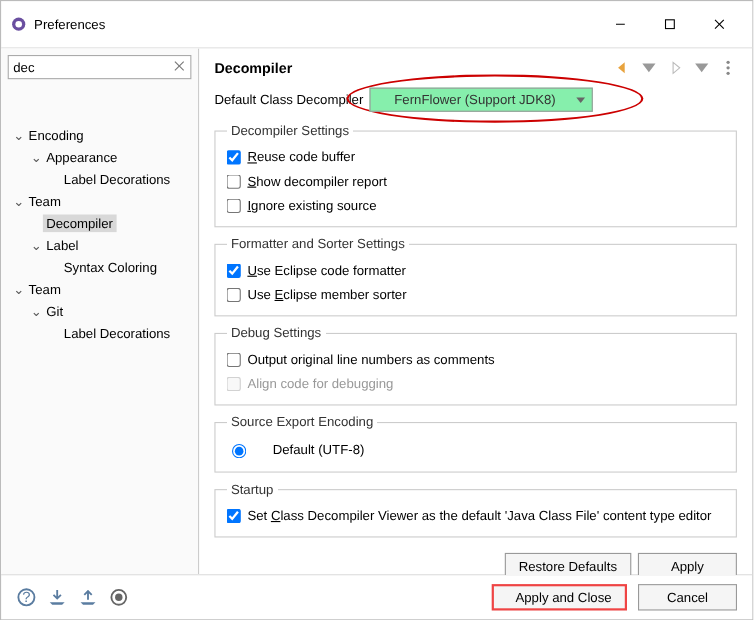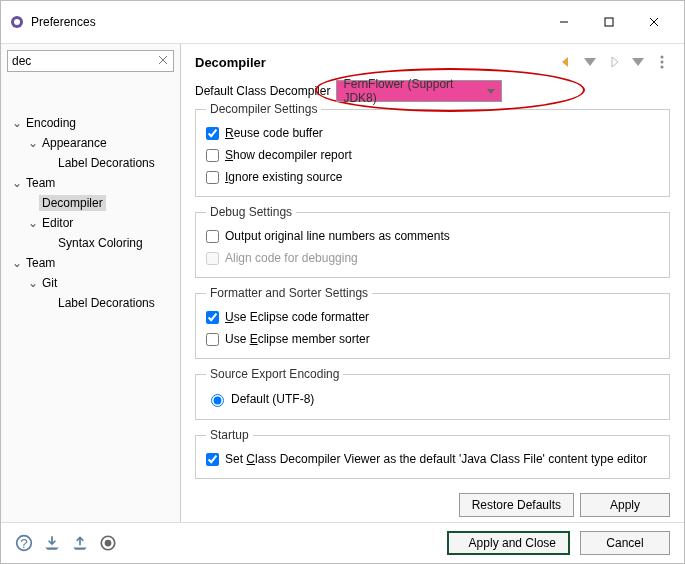--- a/index.html
+++ b/index.html
@@ -23,36 +23,36 @@
   .tree-label.bold { font-weight: normal; }
   .tree-label.selected { background: #d8d8d8; }
   .lvl0 { padding-left: 4px; }
   .lvl1 { padding-left: 20px; }
   .lvl2 { padding-left: 36px; }
   .content { flex: 1; display: flex; flex-direction: column; padding: 10px 14px 6px 14px; overflow: auto; }
   .page-header { display: flex; align-items: center; margin-bottom: 10px; }
   .page-title { font-weight: bold; font-size: 13px; flex: 1; }
   .nav-icons { display: flex; gap: 8px; align-items: center; }
   .nav-icons span { width: 16px; height: 16px; display: flex; align-items:center; justify-content:center; }
-  .row-select { display: flex; align-items: center; gap: 6px; position: relative; }
-  .combo { border: 1px solid #999; background: #ec4899; height: 22px; display: flex; align-items: center; padding: 0 18px 0 6px; position: relative; width: 166px; color:#333;justify-content:center;}
+  .row-select { display: flex; align-items: center; gap: 6px; margin-bottom: 10px; position: relative; }
+  .combo { border: 1px solid #999; background: #86efac; height: 22px; display: flex; align-items: center; padding: 0 18px 0 6px; position: relative; width: 203px; color:#333;justify-content:center;}
   .combo::after { content:""; position:absolute; right:6px; top:8px; border-left:4px solid transparent; border-right:4px solid transparent; border-top:5px solid #666;}
   .ellipse { position:absolute; left: 120px; top:-12px; width: 270px; height: 44px; border:2px solid #c00; border-radius: 50%; pointer-events:none;}
   fieldset { border: 1px solid #ccc; margin: 0 0 8px 0; padding: 6px 10px 8px 10px; }
   legend { padding: 0 4px; color: #333; }
   .chk { display: flex; align-items: center; gap: 6px; height: 22px; }
   .chk input { margin:0; }
   .chk label span.u { text-decoration: underline; }
   .chk.disabled { color: #999; }
-  .radio-row { display:flex; align-items:center; gap:4px; height:24px;}
+  .radio-row { display:flex; align-items:center; gap:21px; height:24px;}
   .enc-input { border:1px solid #bbb; background:#f5f5f5; height:20px; width:80px; padding:0 18px 0 4px; color:#999; position:relative;}
   .enc-input::after { content:""; position:absolute; right:6px; top:7px; border-left:4px solid transparent; border-right:4px solid transparent; border-top:5px solid #bbb;}
   .buttons-row { display: flex; justify-content: flex-end; gap: 6px; padding: 6px 0; }
   .btn { border: 1px solid #999; background: #f5f5f5; height: 24px; min-width: 90px; padding: 0 12px; display:flex; align-items:center; justify-content:center; }
-  .btn.primary { border: 2px solid #14532d; padding-left: 20px; }
+  .btn.primary { border: 2px solid #ef4444; padding-left: 20px; }
   .footer { display: flex; align-items: center; padding: 8px 14px; border-top: 1px solid #ddd; gap: 10px; }
   .footer-icons { display:flex; gap:10px; align-items:center; flex:1;}
   .footer-icons span { width:18px; height:18px; display:flex; align-items:center; justify-content:center;}
 </style>
 </head>
 <body>
 
 <div class="window">
   <div class="titlebar">
     <span class="titlebar-icon">
@@ -109,21 +109,21 @@
         <div class="tree-item lvl0">
             <span class="expander">⌄</span>
             <span class="tree-label">Team</span>
           </div>
         <div class="tree-item lvl1">
             <span class="expander"></span>
             <span class="tree-label bold selected">Decompiler</span>
           </div>
         <div class="tree-item lvl1">
             <span class="expander">⌄</span>
-            <span class="tree-label">Editor</span>
+            <span class="tree-label">Label</span>
           </div>
         <div class="tree-item lvl2">
             <span class="expander"></span>
             <span class="tree-label bold">Syntax Coloring</span>
           </div>
         <div class="tree-item lvl0">
             <span class="expander">⌄</span>
             <span class="tree-label">Team</span>
           </div>
         <div class="tree-item lvl1">
@@ -189,40 +189,40 @@
           <input type="checkbox" style="">
           <label><span class="u">S</span><span>how decompiler report</span></label>
         </div>
         <div class="chk">
           <input type="checkbox" style="">
           <label><span class="u">I</span><span>gnore existing source</span></label>
         </div>
       </fieldset>
 
       <fieldset>
+        <legend>Formatter and Sorter Settings</legend>
+        <div class="chk">
+          <input type="checkbox" checked="" style="">
+          <label><span class="u">U</span><span>se Eclipse code formatter</span></label>
+        </div>
+        <div class="chk">
+          <input type="checkbox" style="">
+          <label><span>Use </span><span class="u">E</span><span>clipse member sorter</span></label>
+        </div>
+      </fieldset>
+
+      <fieldset>
         <legend>Debug Settings</legend>
         <div class="chk">
           <input type="checkbox" style="">
           <label>Output original line numbers as comments</label>
         </div>
         <div class="chk disabled">
           <input type="checkbox" disabled="" style="">
           <label>Align code for debugging</label>
-        </div>
-      </fieldset>
-
-      <fieldset>
-        <legend>Formatter and Sorter Settings</legend>
-        <div class="chk">
-          <input type="checkbox" checked="" style="">
-          <label><span class="u">U</span><span>se Eclipse code formatter</span></label>
-        </div>
-        <div class="chk">
-          <input type="checkbox" style="">
-          <label><span>Use </span><span class="u">E</span><span>clipse member sorter</span></label>
         </div>
       </fieldset>
 
       <fieldset>
         <legend>Source Export Encoding</legend>
         <div class="radio-row">
           <input type="radio" name="enc" checked="" style="">
           <label>Default (UTF-8)</label>
         </div>
       </fieldset>

